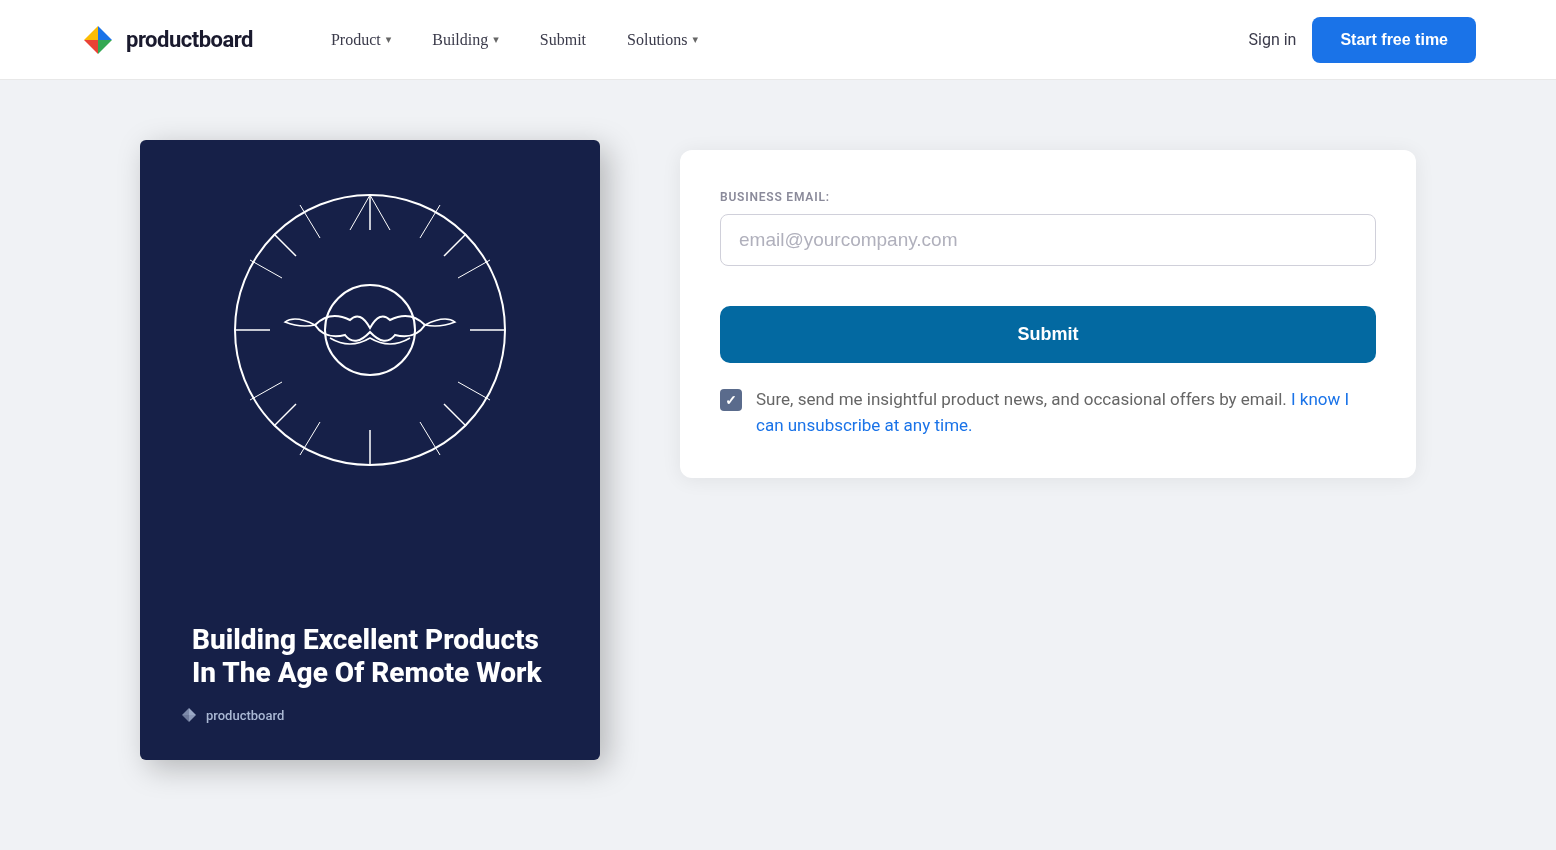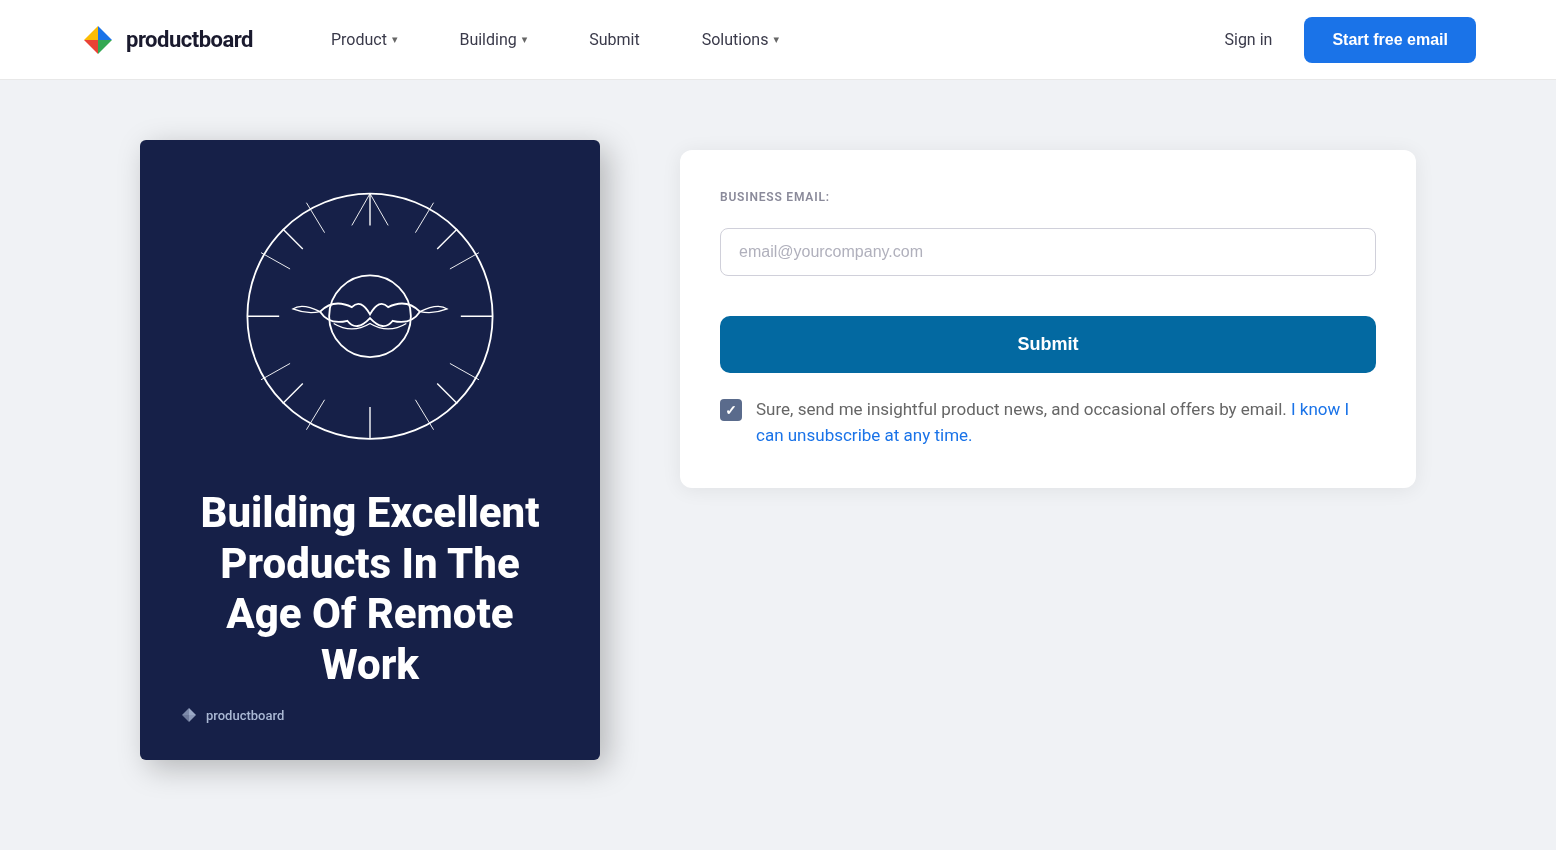--- a/index.html
+++ b/index.html
@@ -36,22 +36,23 @@
     .logo-text {
       font-size: 22px;
       font-weight: 700;
       color: #1a1a2e;
       letter-spacing: -0.5px;
     }
 
     .nav-links {
       display: flex;
       align-items: center;
-      gap: 26px;
+      gap: 5px;
       flex: 1;
+      font-family: Liberation Serif, serif;
     }
 
     .nav-item {
       display: flex;
       align-items: center;
       gap: 5px;
       padding: 8px 18px;
       font-size: 16px;
       color: #3a3a4a;
       cursor: pointer;
@@ -60,21 +61,21 @@
     }
 
     .nav-chevron {
       font-size: 11px;
       color: #666;
     }
 
     .nav-actions {
       display: flex;
       align-items: center;
-      gap: 20px;
+      gap: 4px;
     }
 
     .sign-in {
       font-size: 16px;
       color: #3a3a4a;
       cursor: pointer;
       padding: 8px 12px;
     }
 
     .start-trial-btn {
@@ -113,26 +114,27 @@
       box-shadow: 8px 8px 30px rgba(0,0,0,0.25);
     }
 
     .book-circle-art {
       width: 300px;
       height: 300px;
     }
 
     .book-title {
       color: #fff;
-      font-size: 42px;
+      font-size: 28px;
       font-weight: 800;
       line-height: 1.2;
-      text-align: center;
+      text-align: left;
       align-self: flex-start;
       margin-top: 20px;
+      margin-left: 12px;
     }
 
     .book-brand {
       display: flex;
       align-items: center;
       gap: 8px;
       align-self: flex-start;
       margin-top: 16px;
     }
 
@@ -167,27 +169,27 @@
       padding: 40px;
       box-shadow: 0 2px 20px rgba(0,0,0,0.07);
     }
 
     .field-label {
       font-size: 12px;
       font-weight: 600;
       color: #8a8a9a;
       letter-spacing: 0.8px;
       text-transform: uppercase;
-      margin-bottom: 24px;
+      margin-bottom: 10px;
     }
 
     .email-input {
       width: 100%;
       padding: 14px 18px;
-      font-size: 16px;
+      font-size: 19px;
       color: #333;
       border: 1.5px solid #d0d0da;
       border-radius: 8px;
       outline: none;
       background: #fff;
       margin-bottom: 30px;
     }
 
     .email-input::placeholder {
       color: #b0b0bc;
@@ -270,21 +272,21 @@
       <span>Submit</span>
     </div>
     <div class="nav-item">
       <span>Solutions</span>
       <span class="nav-chevron">▾</span>
     </div>
   </div>
 
   <div class="nav-actions">
     <span class="sign-in">Sign in</span>
-    <button class="start-trial-btn">Start free email</button>
+    <button class="start-trial-btn">Start free time</button>
   </div>
 </nav>
 
 <div class="main-content">
 
   <div class="book-cover">
 
     <svg class="book-circle-art" viewBox="0 0 300 300" fill="none" xmlns="http://www.w3.org/2000/svg">
 
       <circle cx="150" cy="150" r="135" stroke="white" stroke-width="2" fill="none"></circle>

